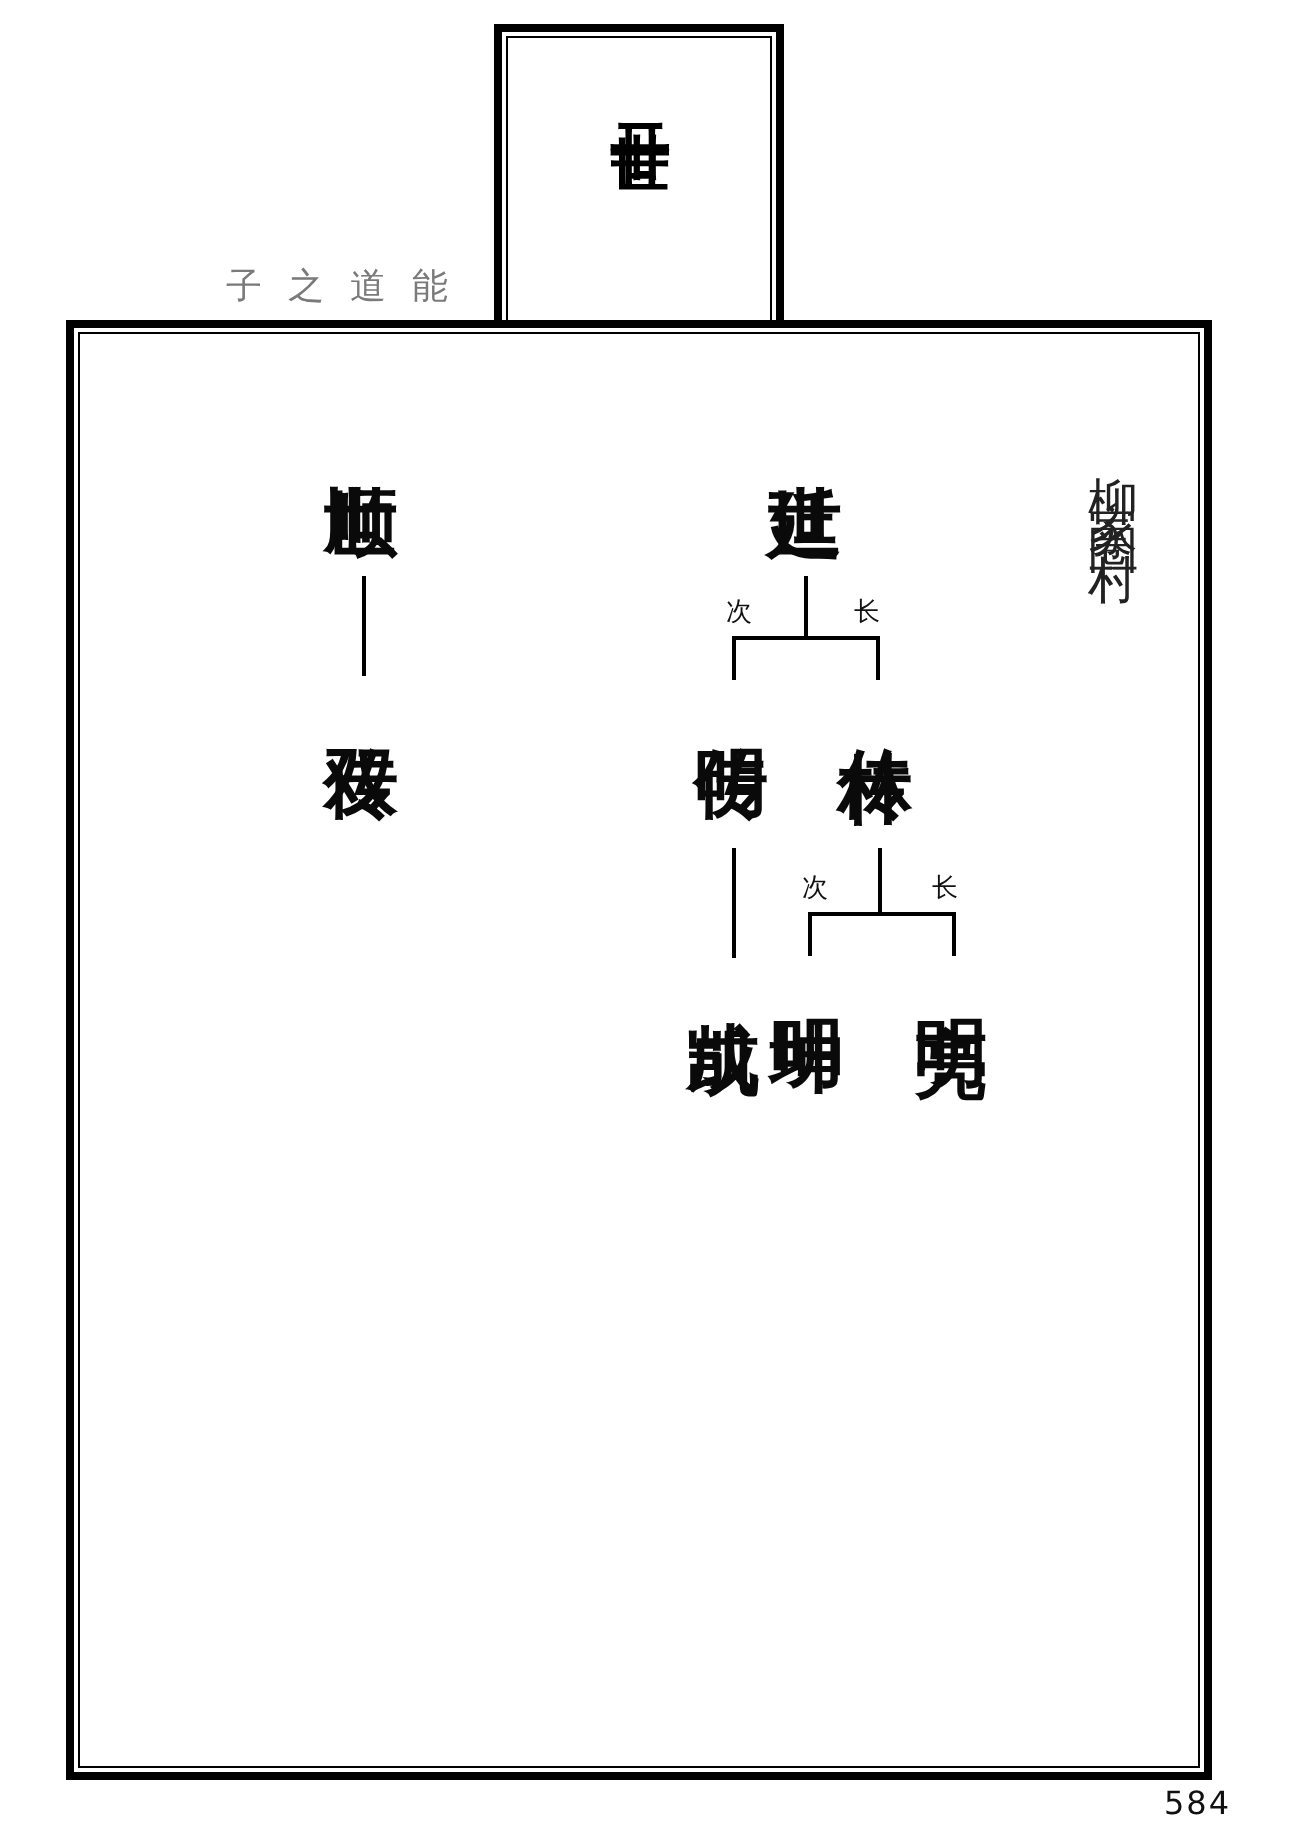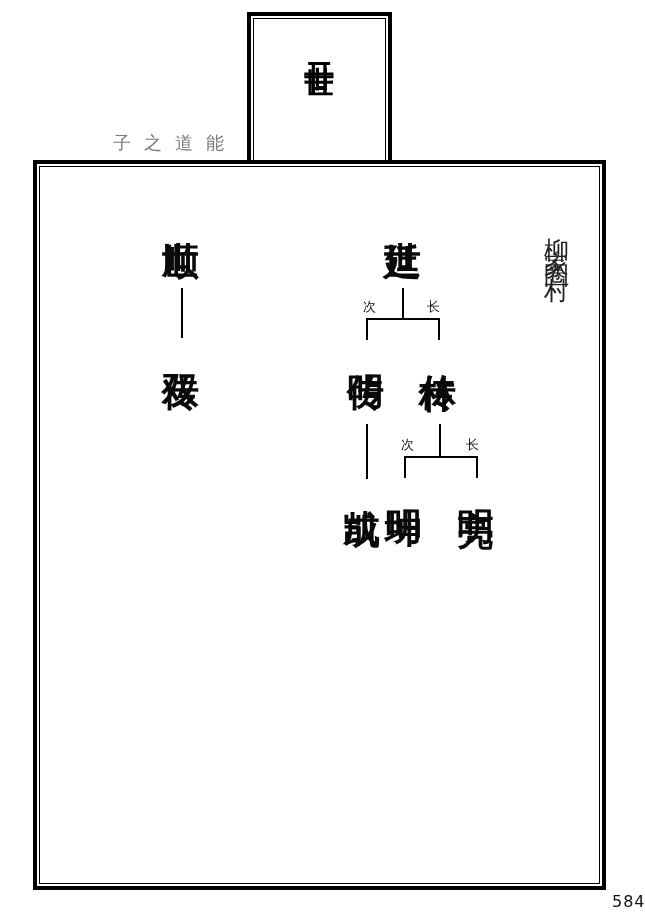--- a/index.html
+++ b/index.html
@@ -49,21 +49,21 @@
   }
   .vline{position:absolute;width:1.5px;background:#000;}
   .hline{position:absolute;height:1.5px;background:#000;}
 
   .village{
     position:absolute;left:544px;top:218px;
     writing-mode:vertical-rl;text-orientation:upright;
     font-size:25px;font-weight:400;letter-spacing:13px;line-height:1;color:#222;
   }
   .page-number{
-    position:absolute;left:612px;top:892px;
+    position:absolute;left:582px;top:892px;
     font-family:"DejaVu Sans", sans-serif;font-size:16px;letter-spacing:1px;color:#111;
   }
 </style>
 </head>
 <body>
 
 <div class="page">
 
   <div class="top-box">
     <div class="top-box-inner"></div>

